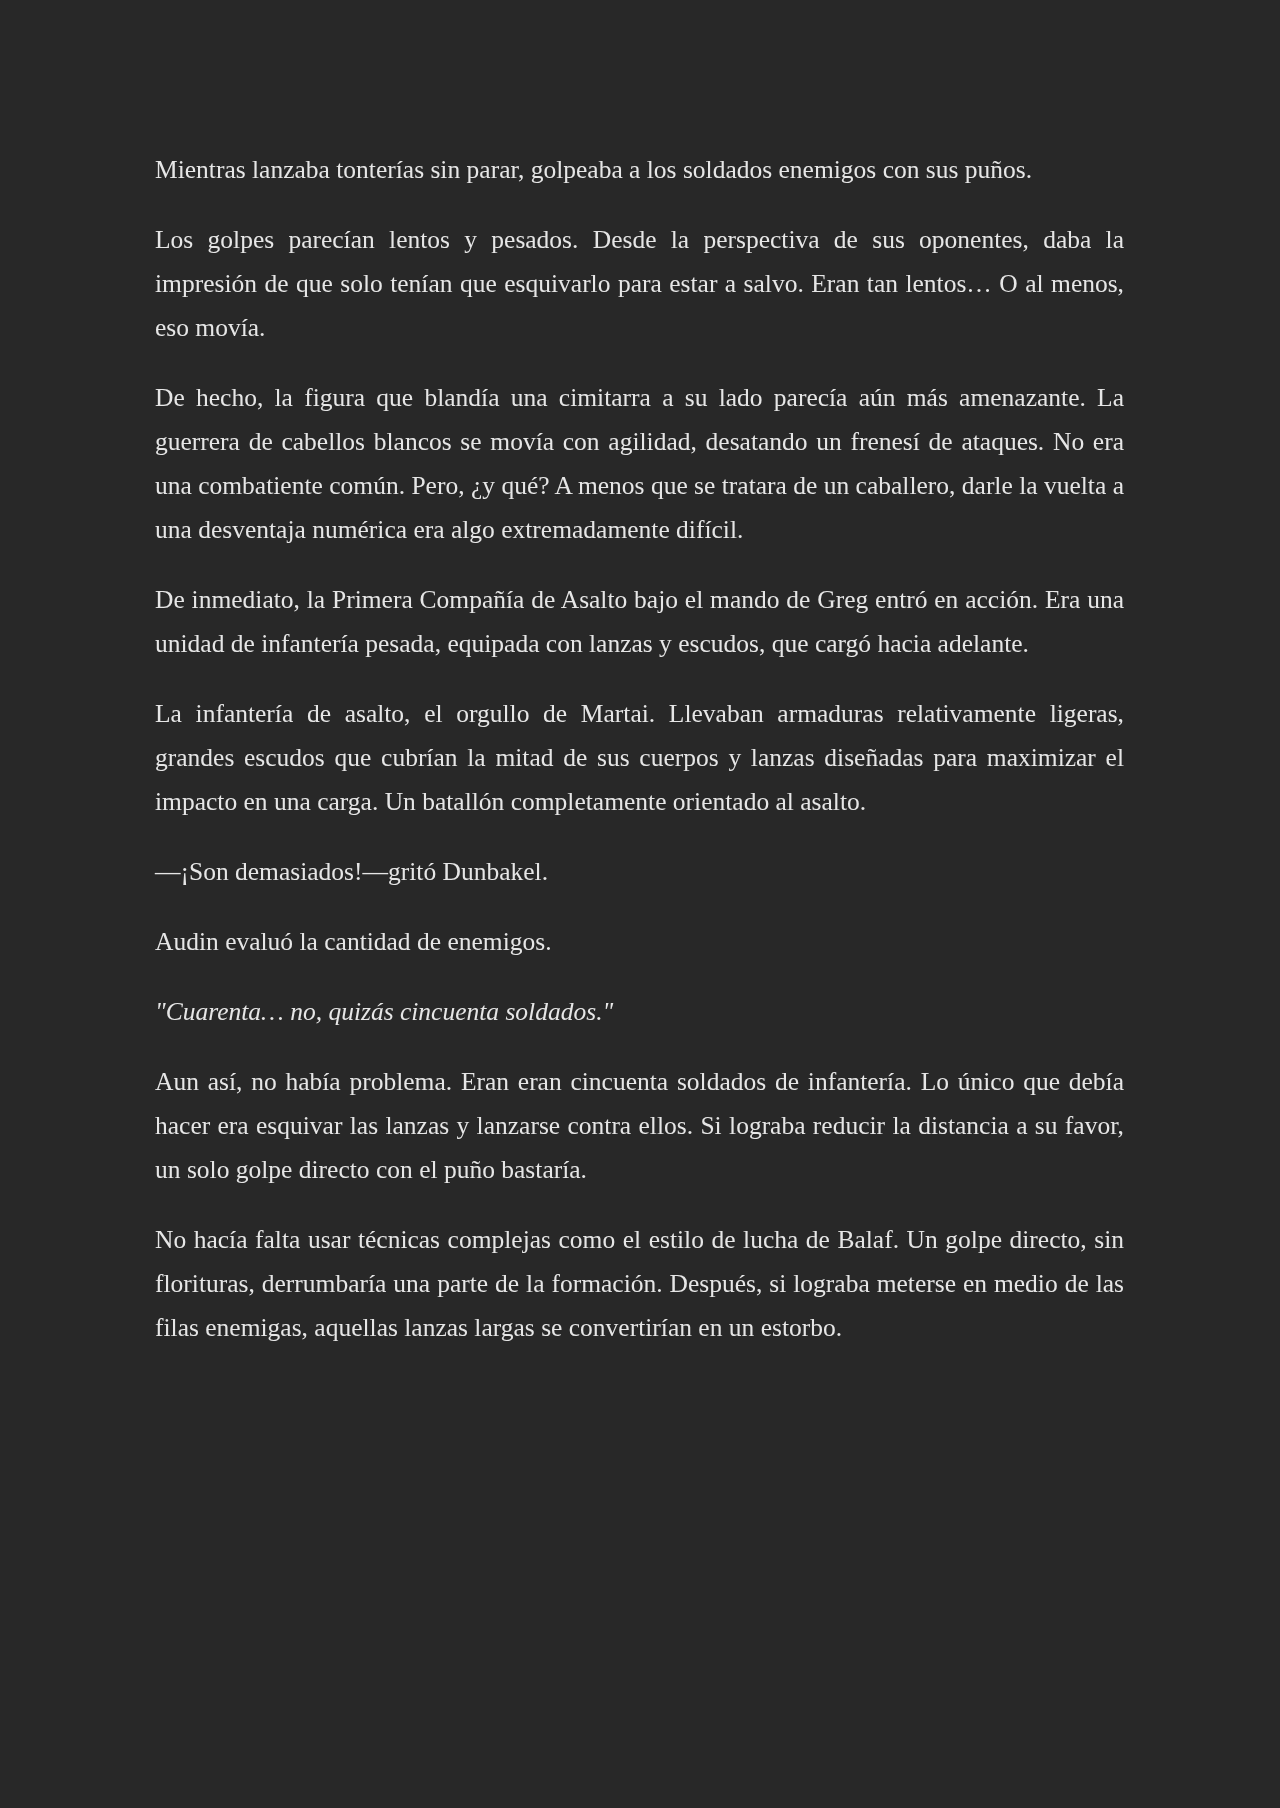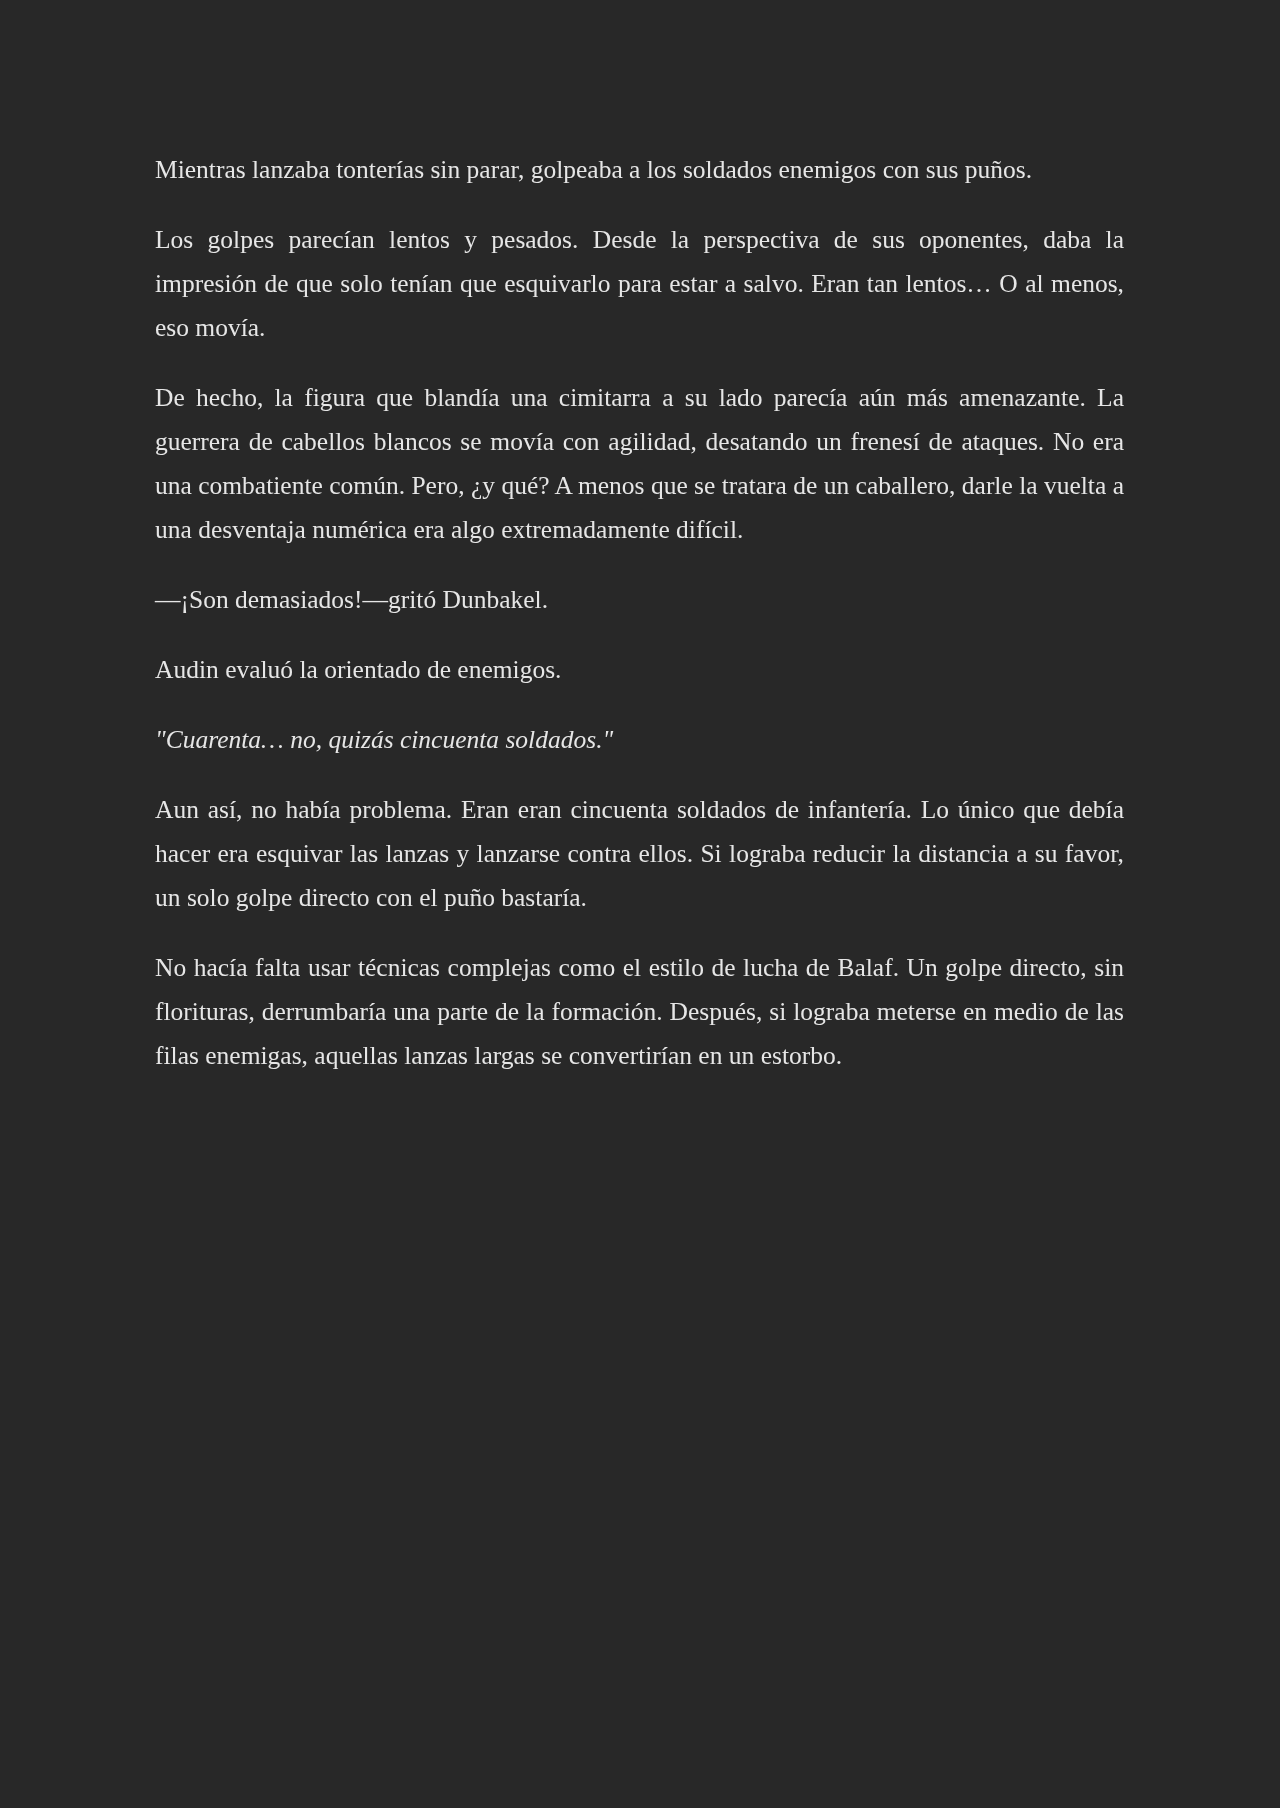--- a/index.html
+++ b/index.html
@@ -38,19 +38,21 @@
     }
   </style>
 </head>
 <body>
 
 <div class="page">
   <div class="content">
     <p>Mientras lanzaba tonterías sin parar, golpeaba a los soldados enemigos con sus puños.</p>
     <p>Los golpes parecían lentos y pesados. Desde la perspectiva de sus oponentes, daba la impresión de que solo tenían que esquivarlo para estar a salvo. Eran tan lentos… O al menos, eso movía.</p>
     <p>De hecho, la figura que blandía una cimitarra a su lado parecía aún más amenazante. La guerrera de cabellos blancos se movía con agilidad, desatando un frenesí de ataques. No era una combatiente común. Pero, ¿y qué? A menos que se tratara de un caballero, darle la vuelta a una desventaja numérica era algo extremadamente difícil.</p>
+    <p>De inmediato, la Primera Compañía de Asalto bajo el mando de Greg entró en acción. Era una unidad de infantería pesada, equipada con lanzas y escudos, que cargó hacia adelante.</p>
+    <p>La infantería de asalto, el orgullo de Martai. Llevaban armaduras relativamente ligeras, grandes escudos que cubrían la mitad de sus cuerpos y lanzas diseñadas para maximizar el impacto en una carga. Un batallón completamente orientado al asalto.</p>
     <p>—¡Son demasiados!—gritó Dunbakel.</p>
-    <p>Audin evaluó la orientado de enemigos.</p>
+    <p>Audin evaluó la cantidad de enemigos.</p>
     <p class="italic">"Cuarenta… no, quizás cincuenta soldados."</p>
     <p>Aun así, no había problema. Eran eran cincuenta soldados de infantería. Lo único que debía hacer era esquivar las lanzas y lanzarse contra ellos. Si lograba reducir la distancia a su favor, un solo golpe directo con el puño bastaría.</p>
     <p>No hacía falta usar técnicas complejas como el estilo de lucha de Balaf. Un golpe directo, sin florituras, derrumbaría una parte de la formación. Después, si lograba meterse en medio de las filas enemigas, aquellas lanzas largas se convertirían en un estorbo.</p>
   </div>
 </div>
 
 </body></html>

